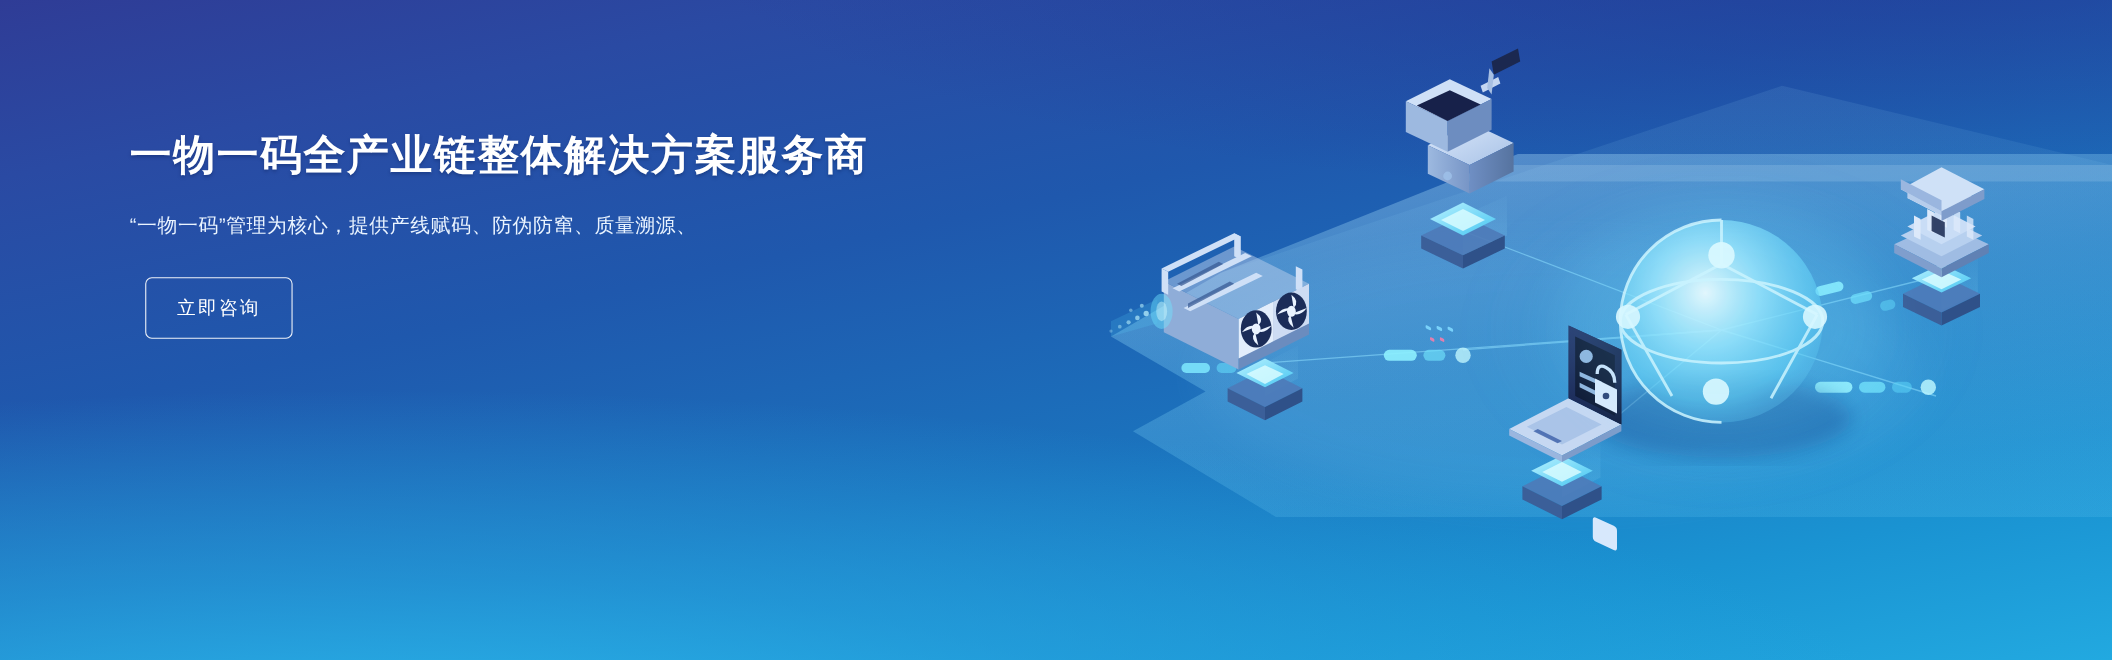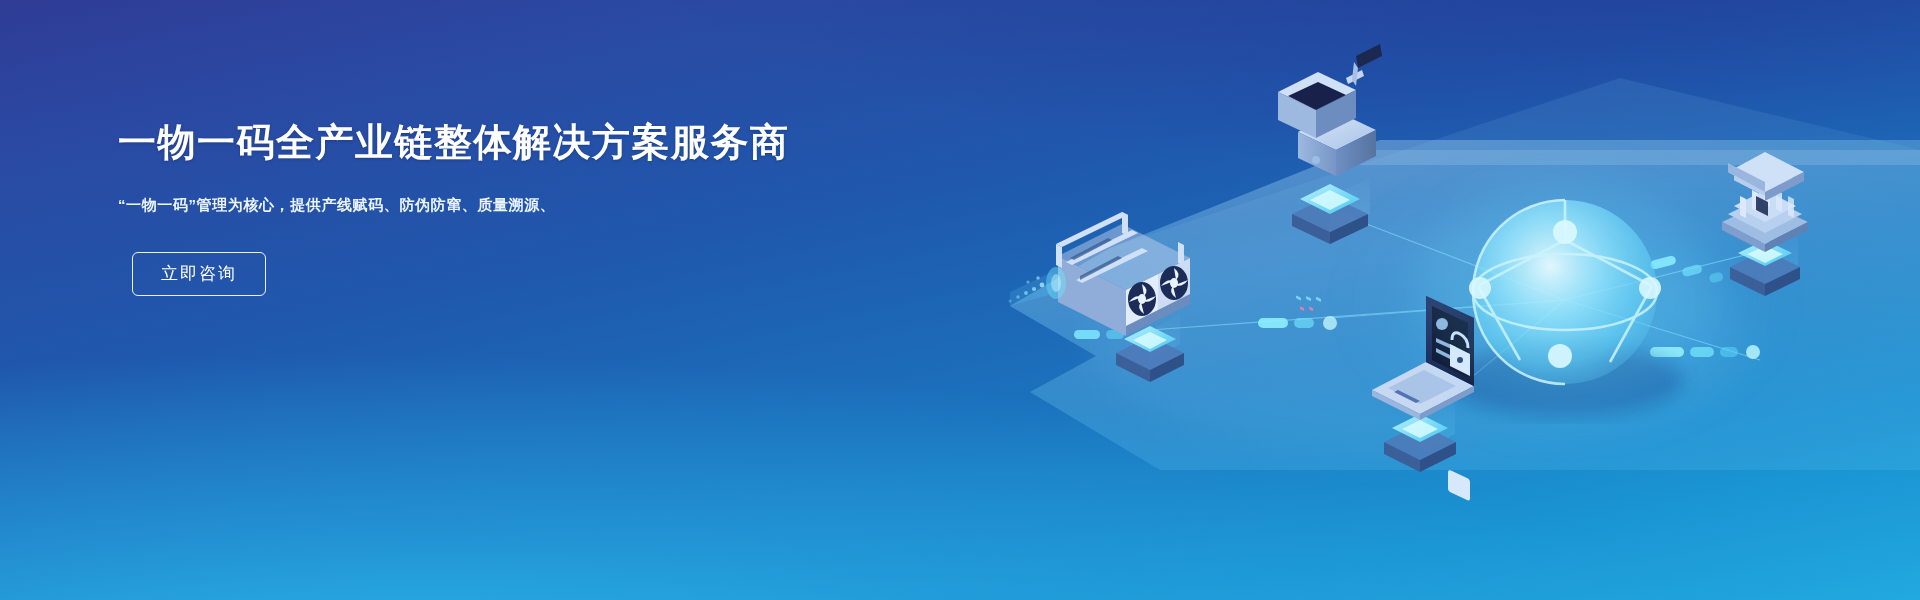--- a/index.html
+++ b/index.html
@@ -27,28 +27,28 @@
   .copy{
     position:absolute; left:118px; top:120px; width:760px; z-index:6;
   }
   .title{
     font-size:38px; font-weight:700; color:#ffffff;
     letter-spacing:1.5px; line-height:1.2; white-space:nowrap;
     text-shadow:0 1px 3px rgba(10,30,80,.35);
   }
   .subtitle{
     margin-top:22px;
-    font-size:15px; color:#eaf4ff; font-weight:700;
+    font-size:18px; color:#eaf4ff; font-weight:400;
     line-height:34px; letter-spacing:.6px;
   }
   .subtitle .line{ display:block; white-space:nowrap; }
   .cta{
     display:inline-flex; align-items:center; justify-content:center;
     margin-top:30px; margin-left:14px;
-    width:134px; height:44px;
+    width:134px; height:56px;
     border:1px solid rgba(255,255,255,.92);
     border-radius:6px;
     color:#ffffff; font-size:17px; letter-spacing:2px;
     background:transparent; cursor:pointer;
   }
 
   
   .art{
     position:absolute; right:0; top:0; width:1060px; height:600px; z-index:4;
   }

